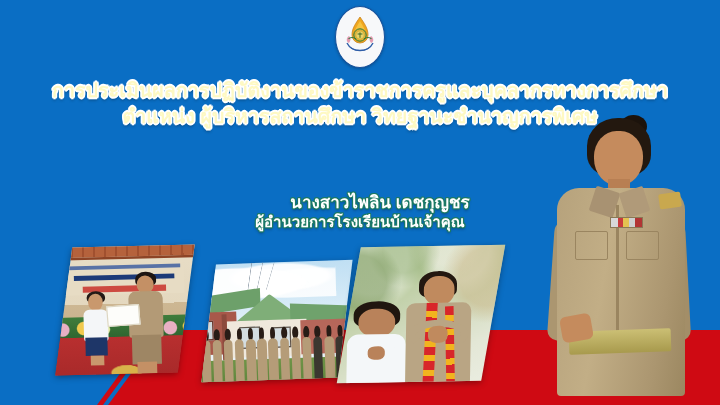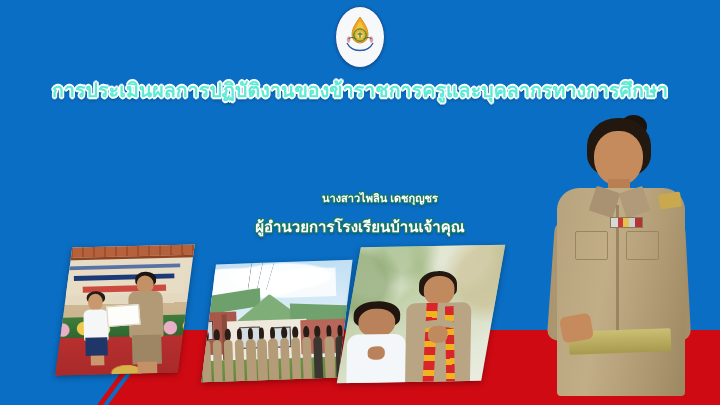--- a/index.html
+++ b/index.html
@@ -43,21 +43,21 @@
   
   .headline{
     position:absolute;left:0;right:0;top:80px;
     text-align:center;z-index:7;
     line-height:1.12;
   }
   .headline .ln{
     display:block;
     font-size:19.5px;
     font-weight:bold;
-    color:#5eead4;
+    color:#fef9c3;
     letter-spacing:.1px;
     text-shadow:
        0 0 1px #fff, 0 0 2px #fff,
       -1.6px 0 0 #ffffff, 1.6px 0 0 #ffffff,
        0 -1.6px 0 #ffffff, 0 1.6px 0 #ffffff,
       -1.2px -1.2px 0 #ffffff, 1.2px -1.2px 0 #ffffff,
       -1.2px 1.2px 0 #ffffff, 1.2px 1.2px 0 #ffffff,
        0 3px 3px rgba(0,0,0,.35);
   }
   .headline .ln2{margin-top:4px;}
@@ -77,22 +77,22 @@
   }
   .nameblock .nm{
     display:block;font-weight:bold;color:#ffffff;
     text-shadow:
       -1.2px 0 0 #1d7a63, 1.2px 0 0 #1d7a63,
        0 -1.2px 0 #1d7a63, 0 1.2px 0 #1d7a63,
       -.9px -.9px 0 #1d7a63, .9px -.9px 0 #1d7a63,
       -.9px .9px 0 #1d7a63, .9px .9px 0 #1d7a63,
        0 2px 3px rgba(0,0,0,.4);
   }
-  .nameblock .nm1{font-size:11px;padding-left:40px;}
-  .nameblock .nm2{font-size:15px;margin-top:12px;}
+  .nameblock .nm1{font-size:17px;padding-left:40px;}
+  .nameblock .nm2{font-size:15px;margin-top:0;}
 
   
   .photo{
     position:absolute;
     overflow:hidden;
     z-index:4;
     transform:skewX(-9deg) rotate(-1.5deg);
     box-shadow:0 2px 6px rgba(0,0,0,.35);
   }
   .photo .inner{
@@ -233,20 +233,21 @@
         <path d="M5.5 24 C7 22 11 22 13 24" stroke="#2f7a3d" stroke-width="1.1" fill="none"></path>
         <path d="M28.5 24 C27 22 23 22 21 24" stroke="#2f7a3d" stroke-width="1.1" fill="none"></path>
         <path d="M4 28 C9 38 25 38 30 28" stroke="#2f5ea8" stroke-width="1.4" fill="none"></path>
         <path d="M6 31 C10 37 24 37 28 31" stroke="#2f5ea8" stroke-width="1" fill="none"></path>
       </g>
     </svg>
   </div>
 
   <div class="headline">
     <span class="ln ln1">การประเมินผลการปฏิบัติงานของข้าราชการครูและบุคลากรทางการศึกษา</span>
+    <span class="ln ln2">ตำแหน่ง ผู้บริหารสถานศึกษา วิทยฐานะชำนาญการพิเศษ</span>
   </div>
 
 
   <div class="nameblock">
     <span class="nm nm1">นางสาวไพลิน เดชกุญชร</span>
     <span class="nm nm2">ผู้อำนวยการโรงเรียนบ้านเจ้าคุณ</span>
   </div>
 
   <div class="photo p1">
     <div class="inner">

